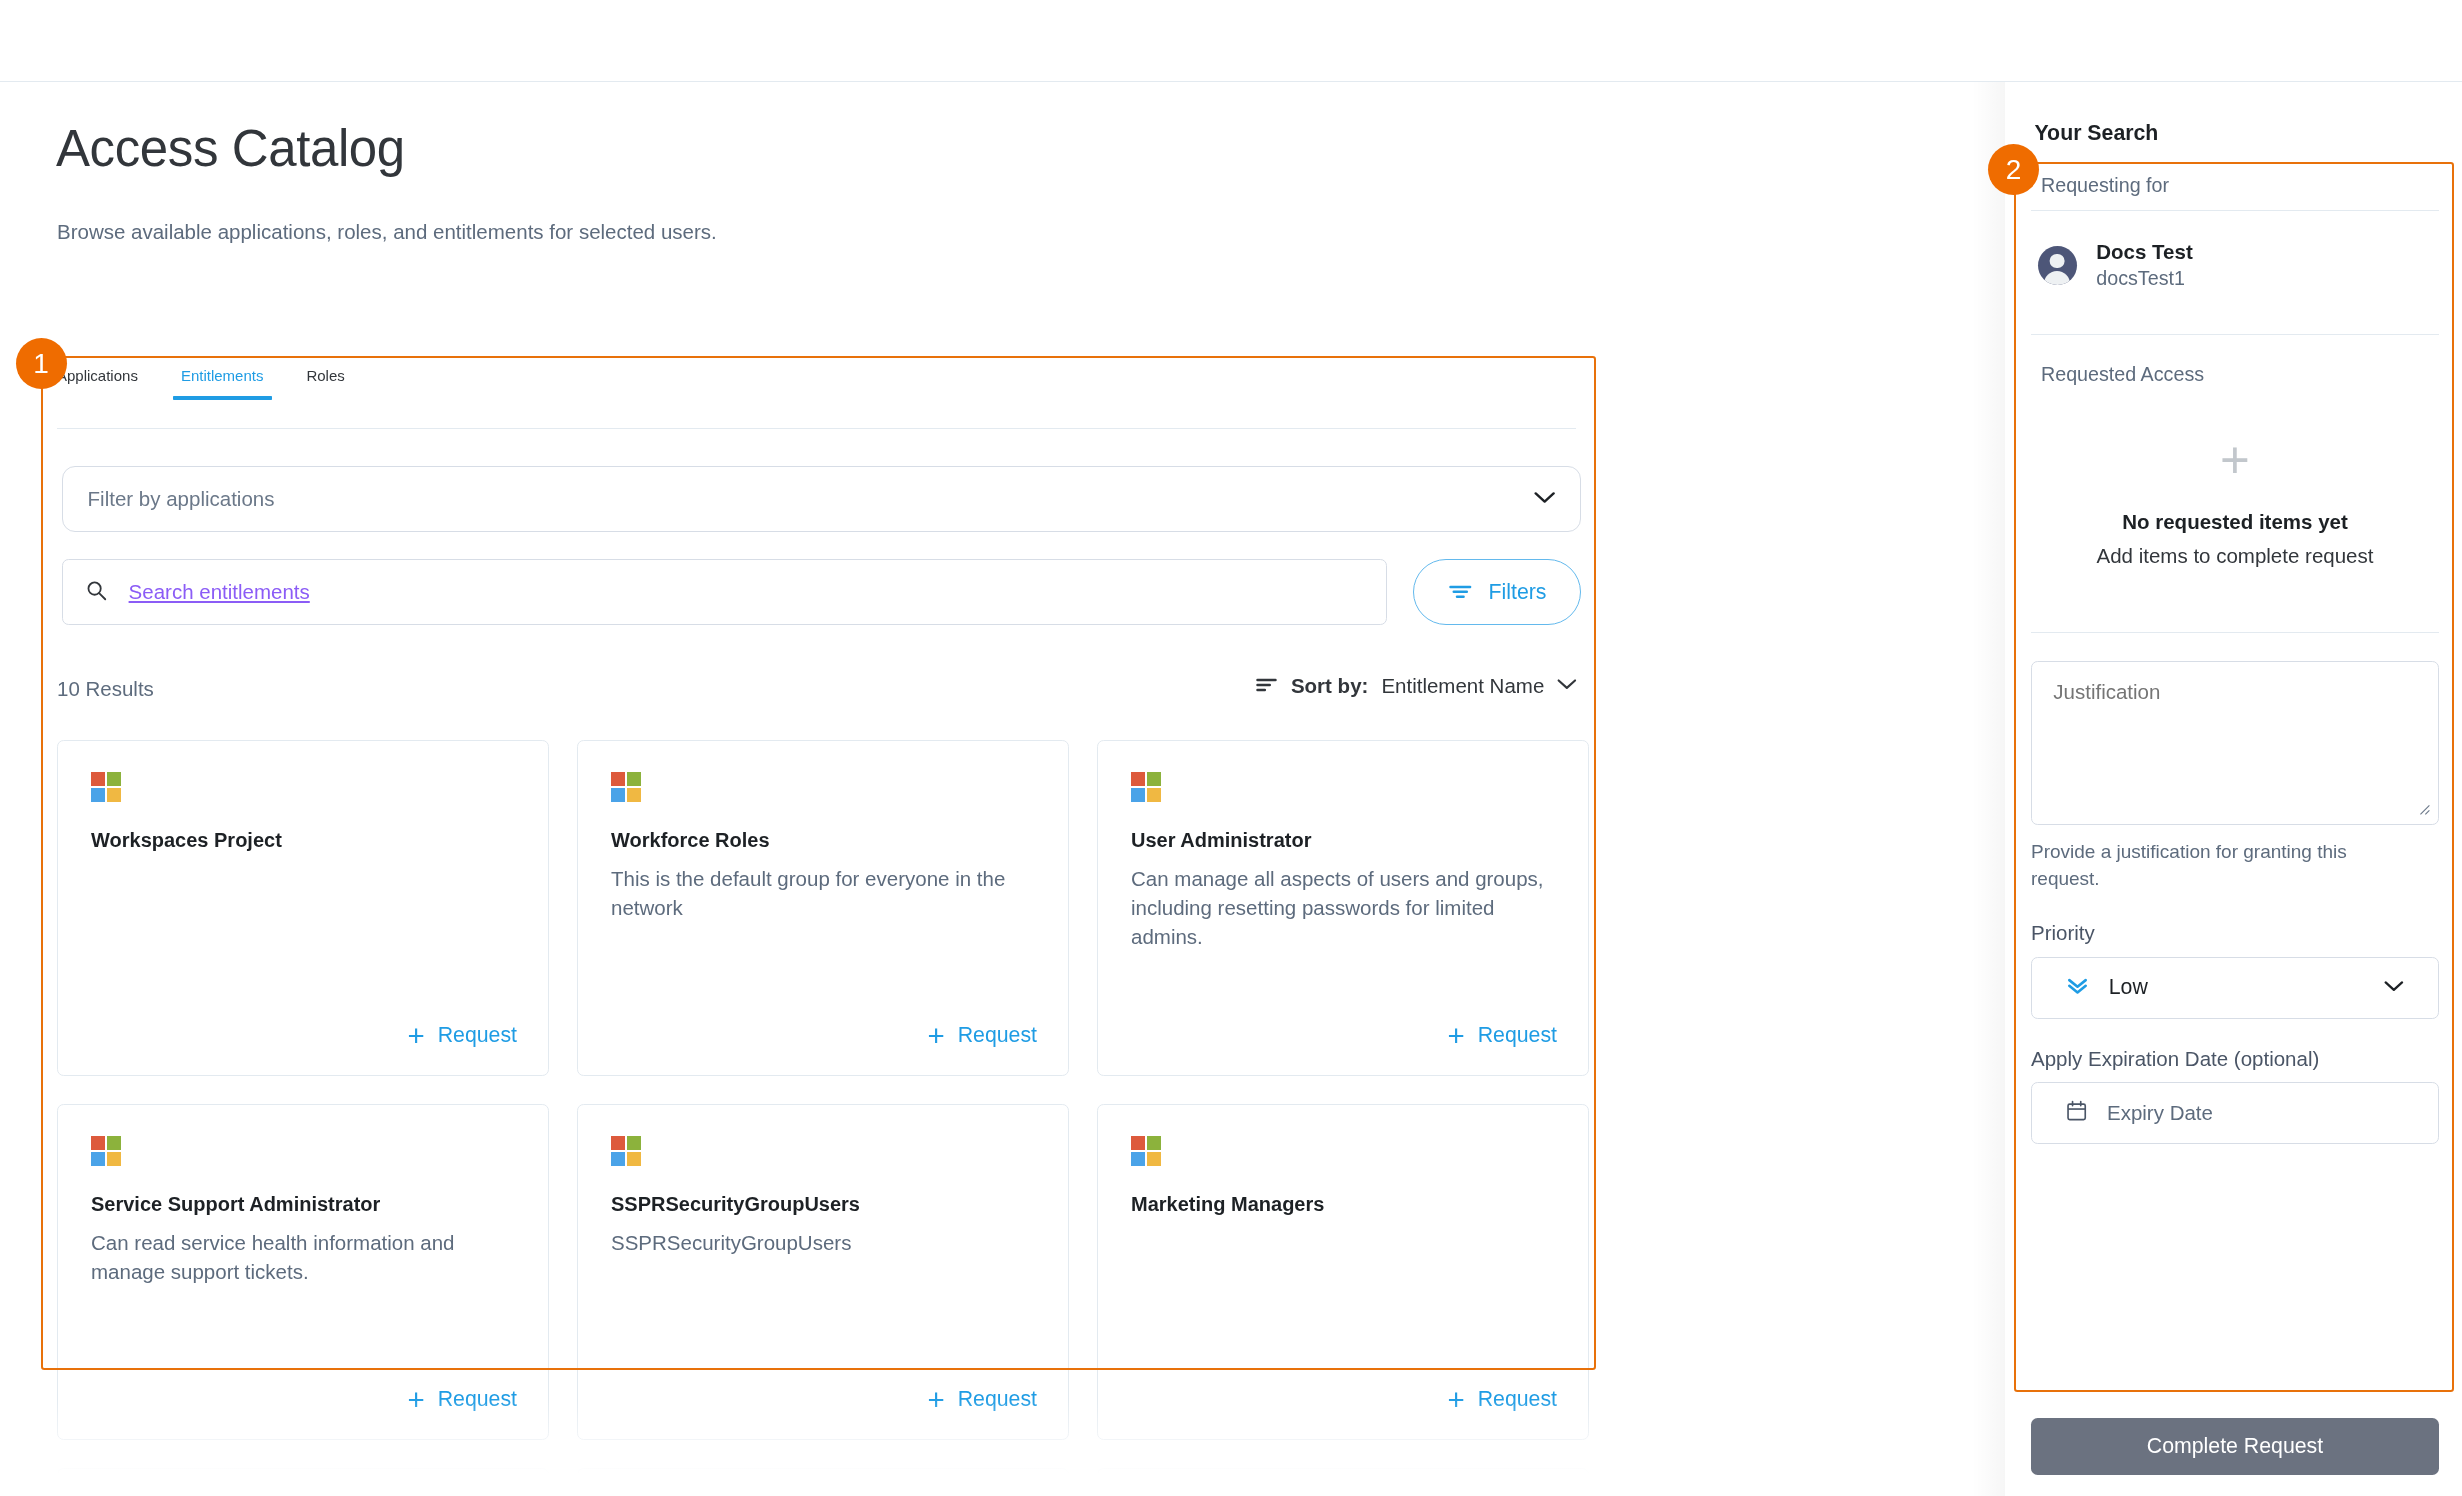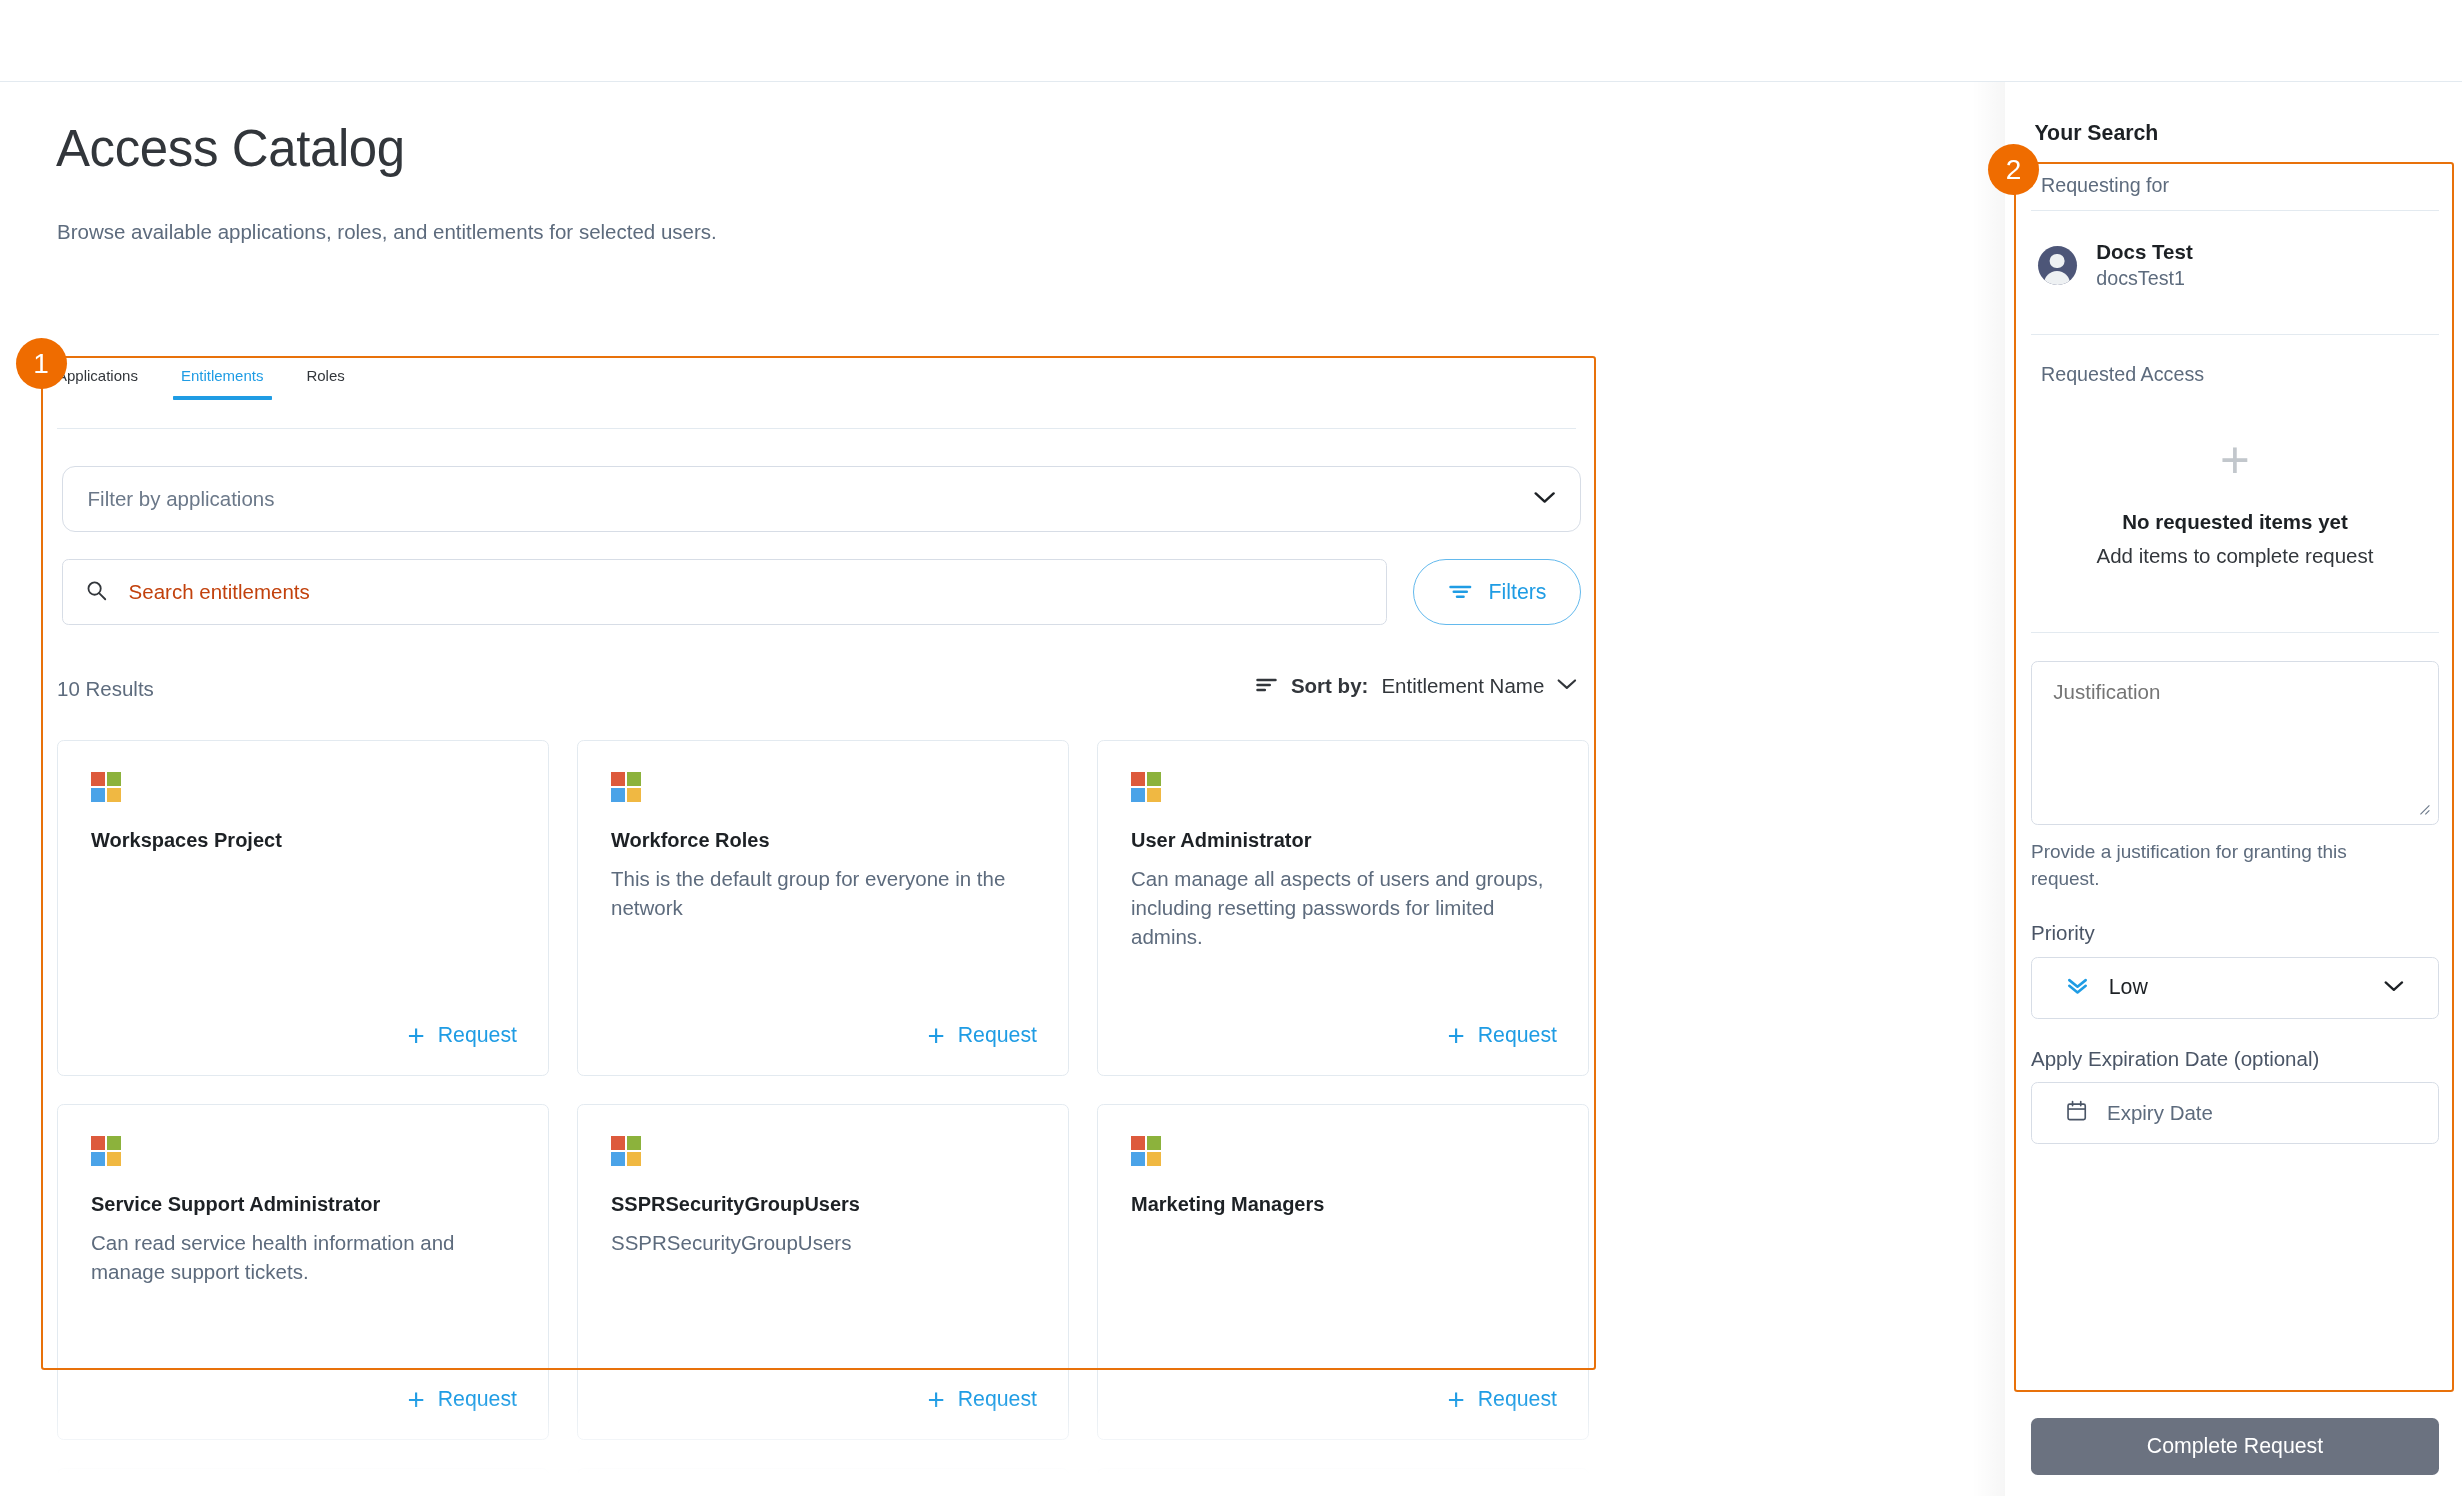--- a/index.html
+++ b/index.html
@@ -64,21 +64,21 @@
     display: flex; align-items: center; padding: 0 24.6px; cursor: pointer;
   }
   .filter-select .ph { font-size: 20.5px; color: #6b7889; }
   .filter-select .chev { margin-left: auto; }
 
   .search-box {
     position: absolute; left: 62px; top: 477px; width: 1325px; height: 66px;
     border: 0.8px solid #d7dde6; border-radius: 6.6px; background: #fff;
     display: flex; align-items: center; padding: 0 23px; gap: 21.3px;
   }
-  .search-box .ph { font-size: 20.5px; color: #c2410c; }
+  .search-box .ph { font-size: 20.5px; color: #8b5cf6; text-decoration: underline; }
 
   .filters-btn {
     position: absolute; left: 1413px; top: 477px; width: 168px; height: 66px;
     border: 0.8px solid #63b9ed; border-radius: 33px; background: #fff;
     display: flex; align-items: center; justify-content: center; gap: 16.4px;
     cursor: pointer;
   }
   .filters-btn .lbl { font-size: 21.3px; color: #1f9ce4; }
 
   .results-count {

